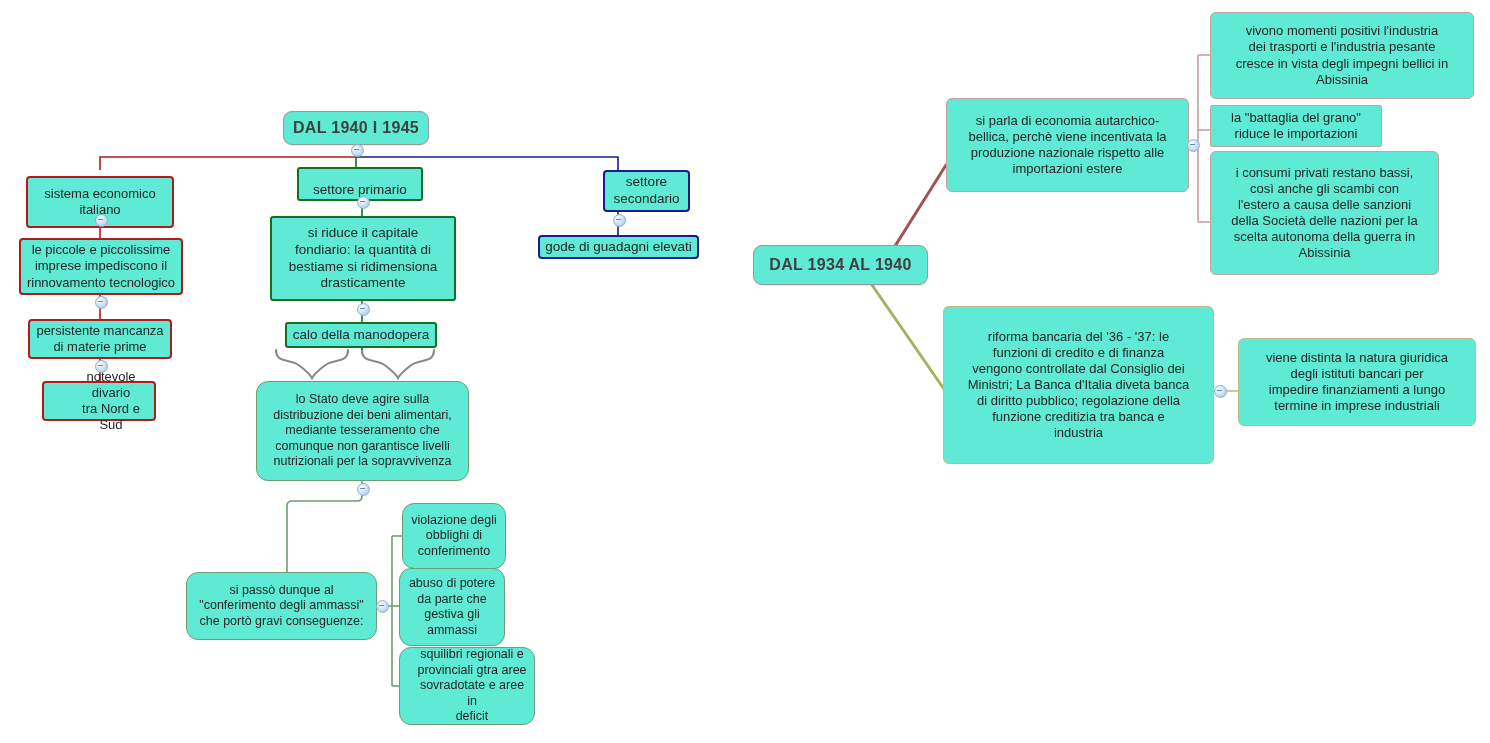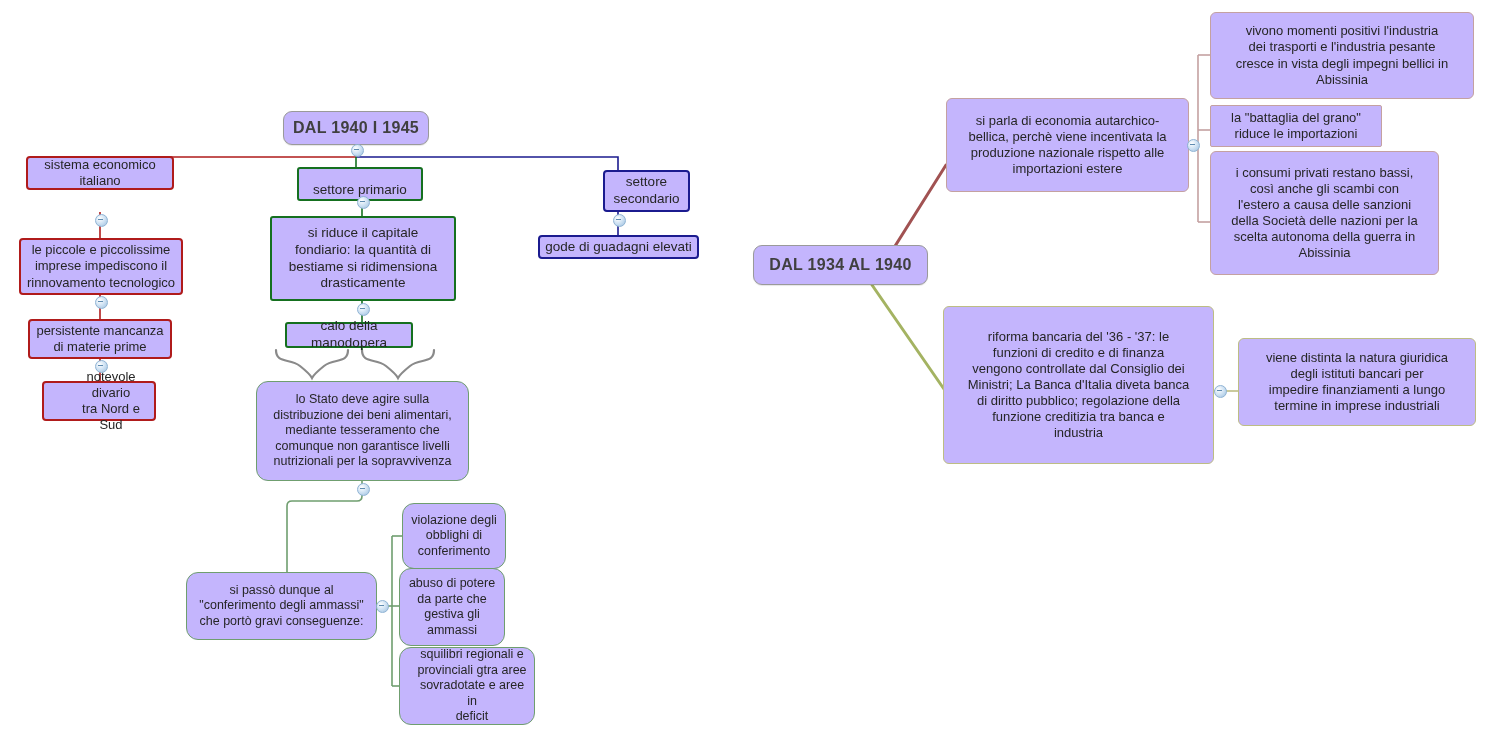--- a/index.html
+++ b/index.html
@@ -24,21 +24,21 @@
   svg.links {
     position: absolute;
     left: 0; top: 0;
     width: 1490px;
     height: 743px;
     pointer-events: none;
   }
   .node {
     position: absolute;
     box-sizing: border-box;
-    background: #c4b5fd;
+    background: #5eead4;
     display: flex;
     align-items: center;
     justify-content: center;
     text-align: center;
     line-height: 1.24;
     z-index: 3;
   }
   .node .txt {
     display: block;
     width: 100%;
@@ -164,21 +164,21 @@
     <path d="M1198,130 L1210,130" stroke="#c4a1a1" stroke-width="1.6" fill="none"></path>
     <path d="M1198,222 L1210,222" stroke="#c4a1a1" stroke-width="1.6" fill="none"></path>
 
     <path d="M1214,391 L1238,391" stroke="#bdbd84" stroke-width="1.6" fill="none"></path>
   </svg>
 
   <div class="node root" style="left:283px; top:111px; width:146px; height:34px;">
     <span class="txt">DAL 1940 I 1945</span>
   </div>
 
-  <div class="node red" style="left:26px; top:156px; width:148px; height:34px;">
+  <div class="node red" style="left:26px; top:176px; width:148px; height:52px;">
     <span class="txt">sistema economico
 italiano</span>
   </div>
 
   <div class="node red" style="left:19px; top:238px; width:164px; height:57px;">
     <span class="txt">le piccole e piccolissime
 imprese impediscono il
 rinnovamento tecnologico</span>
   </div>
 
@@ -196,21 +196,21 @@
     <span class="txt">settore primario</span>
   </div>
 
   <div class="node green" style="left:270px; top:216px; width:186px; height:85px;">
     <span class="txt">si riduce il capitale
 fondiario: la quantità di
 bestiame si ridimensiona
 drasticamente</span>
   </div>
 
-  <div class="node green" style="left:285px; top:322px; width:128px; height:26px;">
+  <div class="node green" style="left:285px; top:322px; width:152px; height:26px;">
     <span class="txt">calo della manodopera</span>
   </div>
 
   <div class="node sage" style="left:256px; top:381px; width:213px; height:100px;">
     <span class="txt">lo Stato deve agire sulla
 distribuzione dei beni alimentari,
 mediante tesseramento che
 comunque non garantisce livelli
 nutrizionali per la sopravvivenza</span>
   </div>

